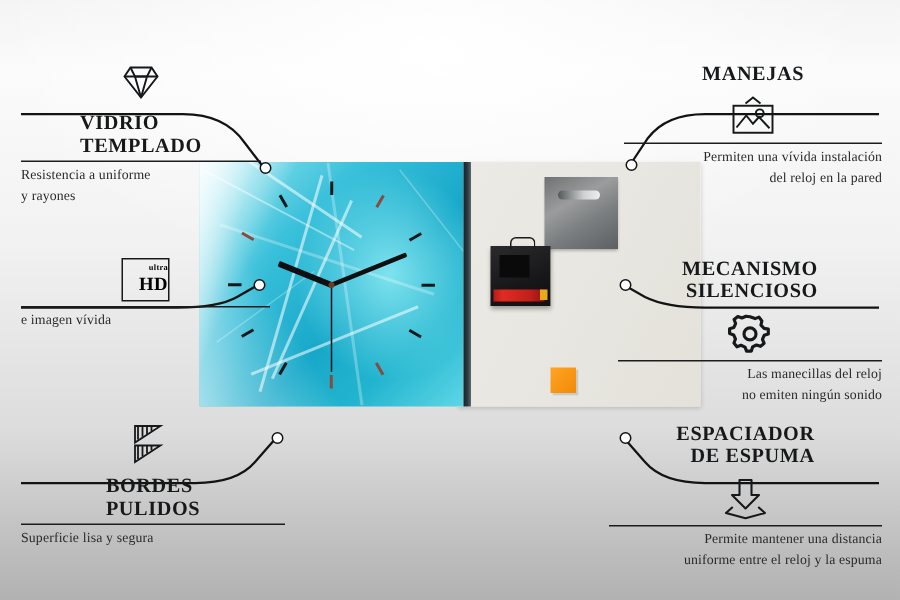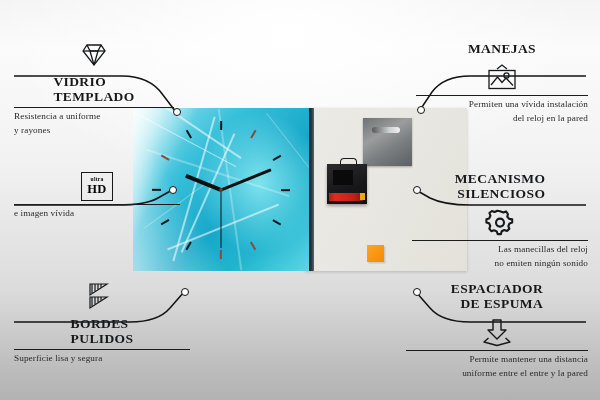--- a/index.html
+++ b/index.html
@@ -176,21 +176,21 @@
         <div class="ttl">Templado</div>
       </div>
     </div>
     <div class="rule" style="width:160px"></div>
     <div class="sub">Resistencia a uniforme</div>
     <div class="sub">y rayones</div>
   </div>
 
   <div class="feat L L2">
     <div class="hdrow">
-      <div class="ico" style="width:30px;height:27px;border:1.4px solid #16181a;display:flex;flex-direction:column;align-items:center;justify-content:center;line-height:1">
+      <div class="ico" style="width:30px;height:27px;border:1.4px solid #16181a;display:flex;flex-direction:column;align-items:flex-end;justify-content:center;line-height:1">
         <span style="font-size:5.6px;font-weight:700;letter-spacing:.2px">ultra</span>
         <span style="font-size:12.5px;font-weight:700;letter-spacing:.3px">HD</span>
       </div>
     </div>
     <div class="rule" style="width:166px"></div>
     <div class="sub">e imagen vívida</div>
   </div>
 
   <div class="feat L L3">
     <div class="hdrow">
@@ -262,16 +262,16 @@
       </div>
       <svg class="ico" width="30" height="29" viewBox="0 0 30 29">
         <g fill="none" stroke="#16181a" stroke-width="1.4" stroke-linejoin="round">
           <path d="M11,2 H19 V12 H24 L15,21 L6,12 H11 Z"></path>
           <path d="M6.5,20 L2,24 L15,27.5 L28,24 L23.5,20"></path>
         </g>
       </svg>
     </div>
     <div class="rule" style="width:182px"></div>
     <div class="sub r">Permite mantener una distancia</div>
-    <div class="sub r">uniforme entre el entre y la pared</div>
+    <div class="sub r">uniforme entre el reloj y la espuma</div>
   </div>
 
 </div>
 
 </body></html>

